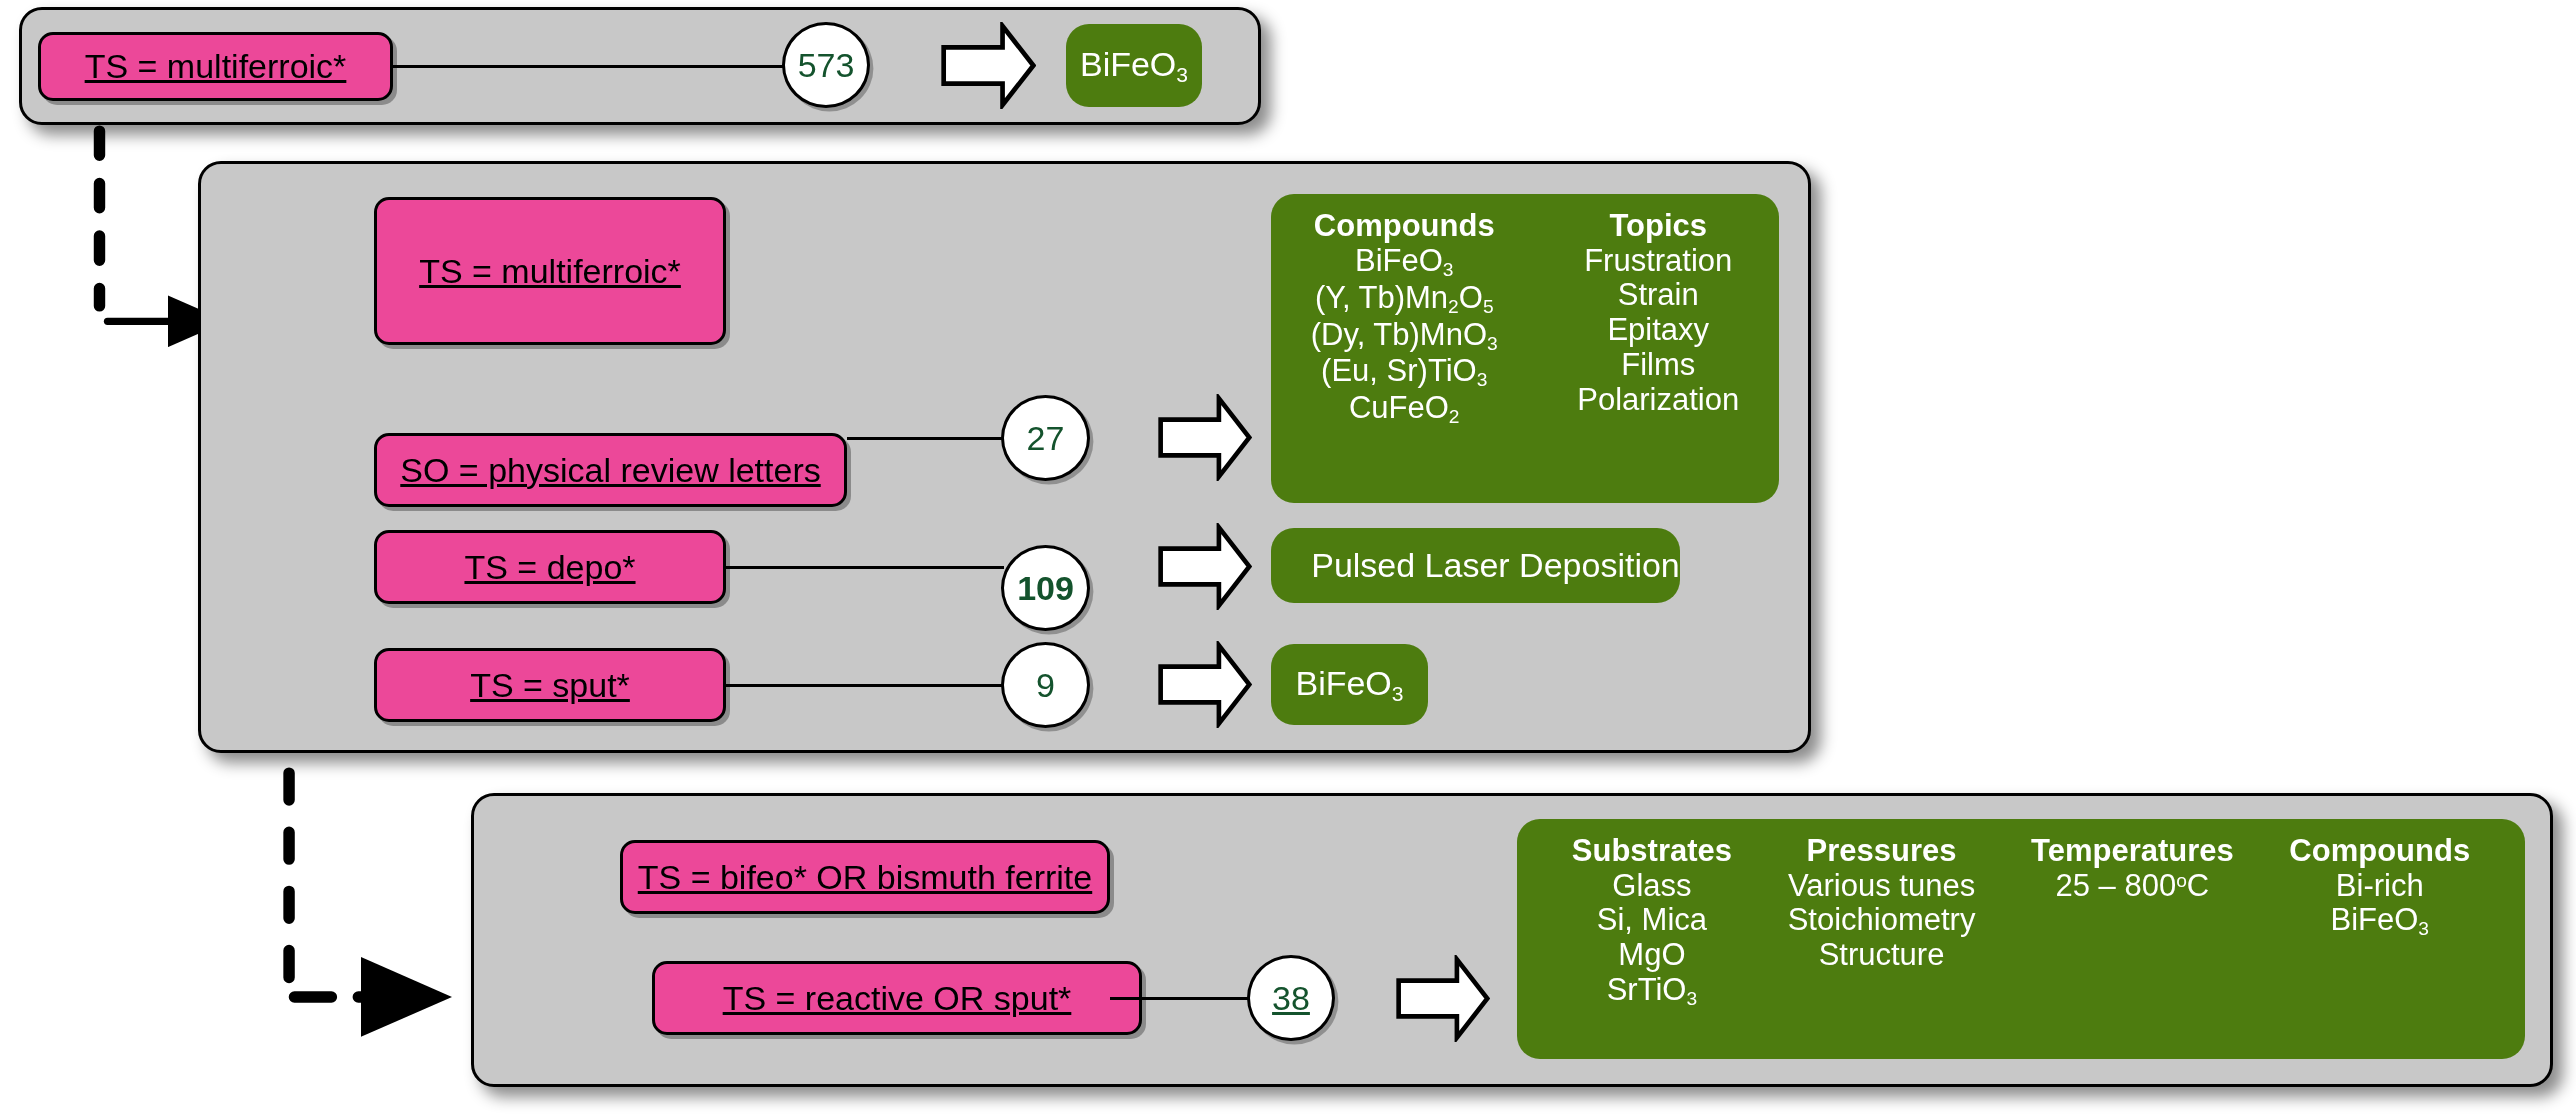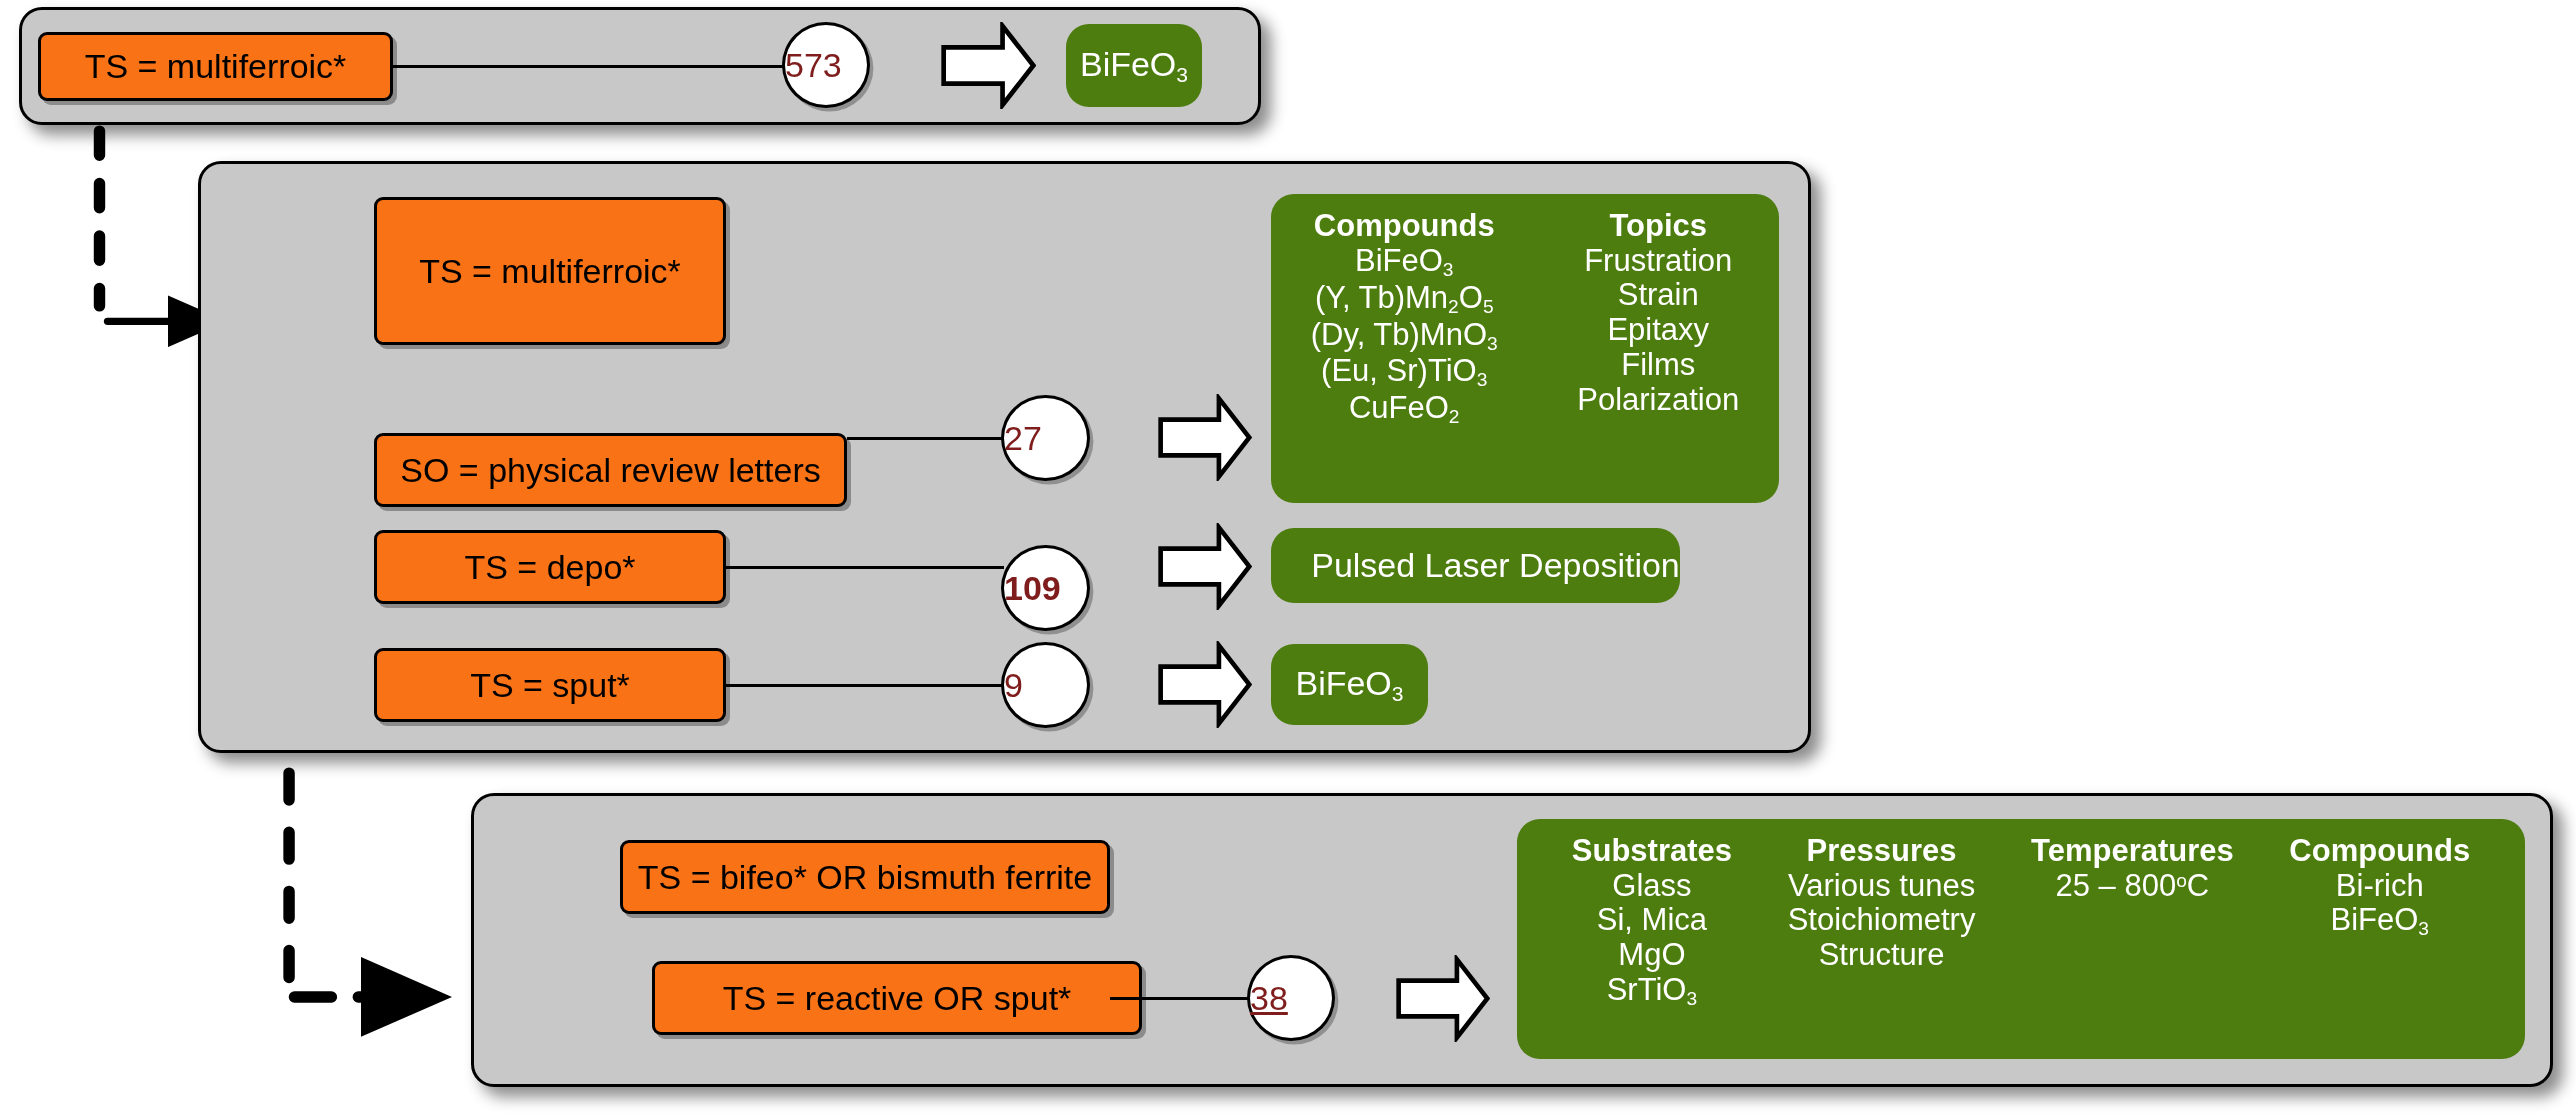--- a/index.html
+++ b/index.html
@@ -22,44 +22,46 @@
     background: #c8c8c8;
     border: 3.4px solid #000000;
     border-radius: 23px;
     box-shadow: 9.4px 9.4px 15px rgba(0,0,0,0.45);
     box-sizing: border-box;
   }
 
   
   .qbox {
     position: absolute;
-    background: #f97316;
+    background: #ec4899;
     border: 3.4px solid #000000;
-    border-radius: 9px;
+    border-radius: 15px;
     box-sizing: border-box;
     display: flex;
     align-items: center;
     justify-content: center;
     box-shadow: 4px 4px 0px rgba(0,0,0,0.30);
     font-size: 34px;
     color: #000;
     white-space: nowrap;
+    text-decoration: underline;
   }
 
   
   .count {
     position: absolute;
     background: #ffffff;
     border: 3.4px solid #000000;
     border-radius: 50% / 50%;
     box-sizing: border-box;
     display: flex;
     align-items: center;
+    justify-content: center;
     font-size: 34px;
-    color: #7f1d1d;
+    color: #14532d;
     box-shadow: 3.4px 3.4px 0px rgba(0,0,0,0.28);
   }
 
   
   .connector {
     position: absolute;
     background: #000000;
     height: 3.4px;
   }
 

